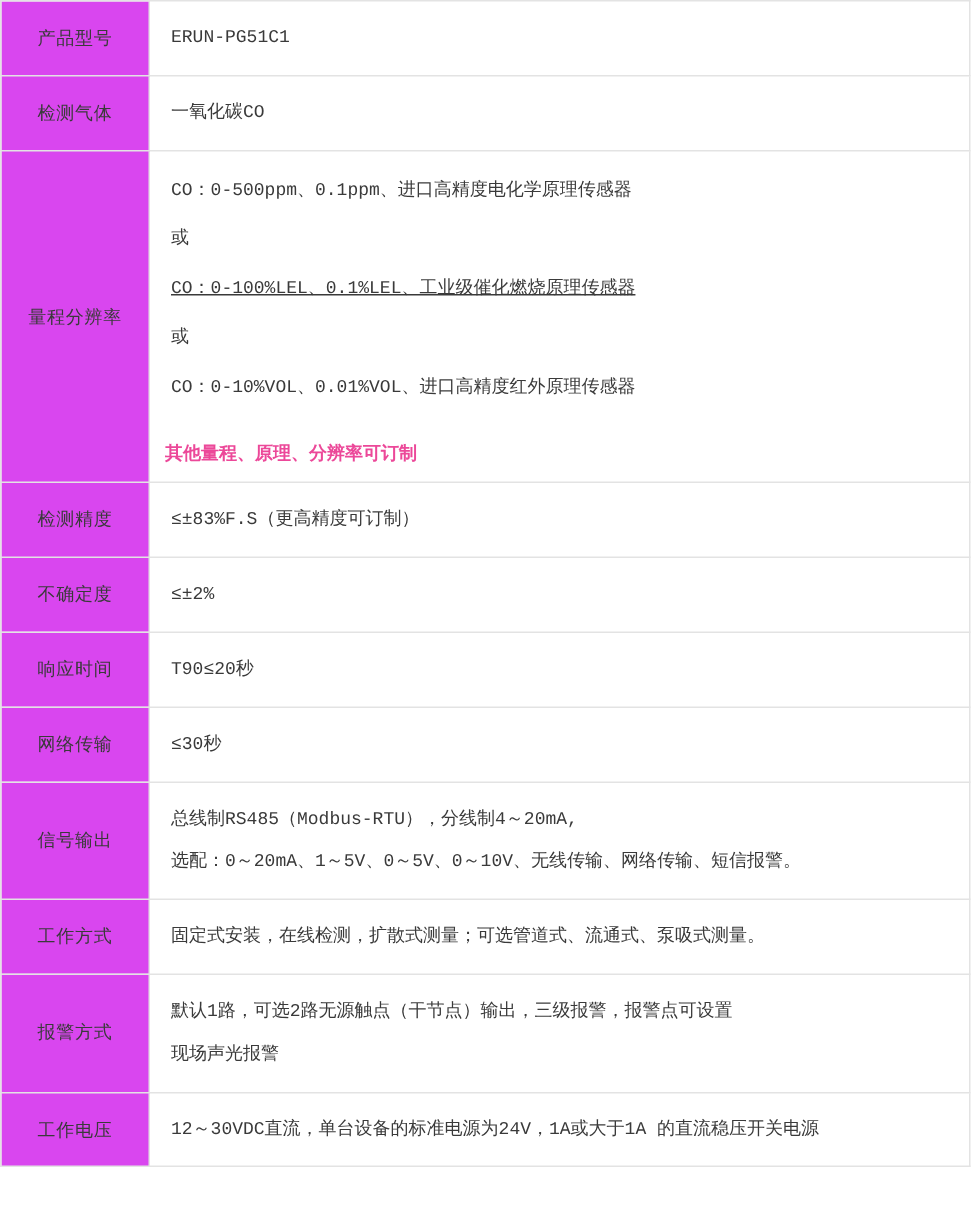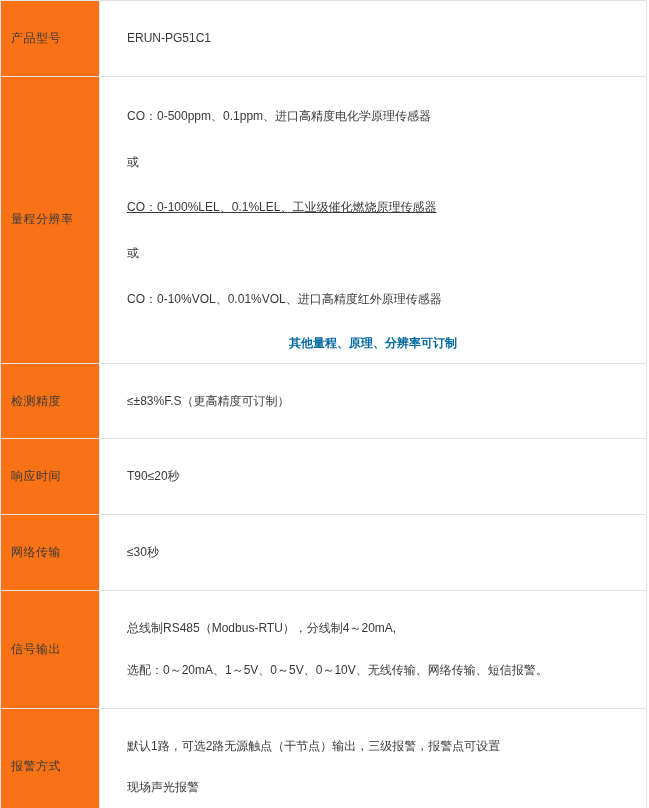--- a/index.html
+++ b/index.html
@@ -25,60 +25,67 @@
   .spec-table td {
     border: 1px solid #e3e3e3;
     vertical-align: middle;
     padding: 8px 10px;
     line-height: 1.9;
     font-size: 12px;
     color: #3a3a3a;
   }
   .label-cell {
     width: 78px;
-    background: #f97316;
+    background: #d946ef;
+    text-align: center;
     color: #333333;
     padding: 8px 4px;
     letter-spacing: 0.5px;
   }
   .value-cell {
     background: #ffffff;
     text-align: left;
   }
   .value-cell p {
-    margin: 17px;
+    margin: 4px;
     padding: 1px 0;
+    font-family: Liberation Mono, monospace;
   }
   .range-cell p {
     padding: 3px 0;
   }
   .underline {
     text-decoration: underline;
   }
   .highlight {
-    color: #0369a1;
+    color: #ec4899;
     font-weight: bold;
     display: block;
     margin-top: 18px;
-    text-align: center;
   }
 </style>
 </head>
 <body>
 
 <table class="spec-table">
   <tbody>
 
     <tr>
       <td class="label-cell">产品型号</td>
       <td class="value-cell">
         <p>ERUN-PG51C1</p>
       </td>
     </tr>
 
+    <tr>
+      <td class="label-cell">检测气体</td>
+      <td class="value-cell">
+        <p>一氧化碳CO</p>
+      </td>
+    </tr>
 
     <tr>
       <td class="label-cell">量程分辨率</td>
       <td class="value-cell range-cell">
         <p>CO：0-500ppm、0.1ppm、进口高精度电化学原理传感器</p>
         <p>或</p>
         <p class="underline">CO：0-100%LEL、0.1%LEL、工业级催化燃烧原理传感器</p>
         <p>或</p>
         <p>CO：0-10%VOL、0.01%VOL、进口高精度红外原理传感器</p>
         <span class="highlight">其他量程、原理、分辨率可订制</span>
@@ -87,20 +94,26 @@
 
     <tr>
       <td class="label-cell">检测精度</td>
       <td class="value-cell">
         <p>≤±83%F.S（更高精度可订制）</p>
       </td>
     </tr>
 
 
 
+    <tr>
+      <td class="label-cell">不确定度</td>
+      <td class="value-cell">
+        <p>≤±2%</p>
+      </td>
+    </tr>
 
     <tr>
       <td class="label-cell">响应时间</td>
       <td class="value-cell">
         <p>T90≤20秒</p>
       </td>
     </tr>
 
     <tr>
       <td class="label-cell">网络传输</td>
@@ -110,20 +123,26 @@
     </tr>
 
     <tr>
       <td class="label-cell">信号输出</td>
       <td class="value-cell">
         <p>总线制RS485（Modbus-RTU），分线制4～20mA,</p>
         <p>选配：0～20mA、1～5V、0～5V、0～10V、无线传输、网络传输、短信报警。</p>
       </td>
     </tr>
 
+    <tr>
+      <td class="label-cell">工作方式</td>
+      <td class="value-cell">
+        <p>固定式安装，在线检测，扩散式测量；可选管道式、流通式、泵吸式测量。</p>
+      </td>
+    </tr>
 
 
     <tr>
       <td class="label-cell">报警方式</td>
       <td class="value-cell">
         <p>默认1路，可选2路无源触点（干节点）输出，三级报警，报警点可设置</p>
         <p>现场声光报警</p>
       </td>
     </tr>
 

